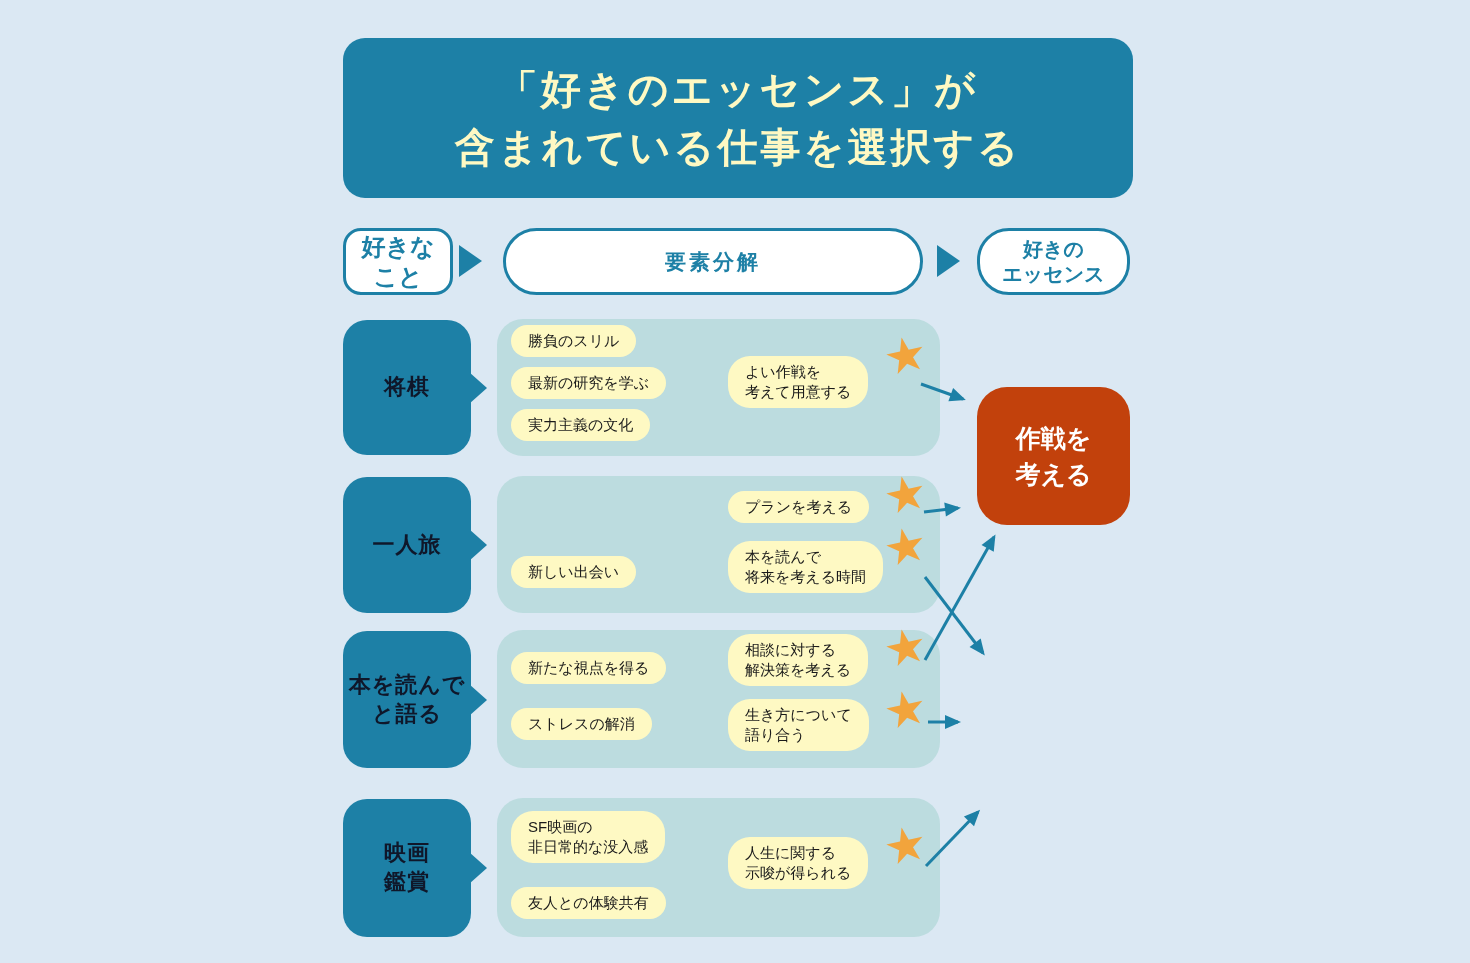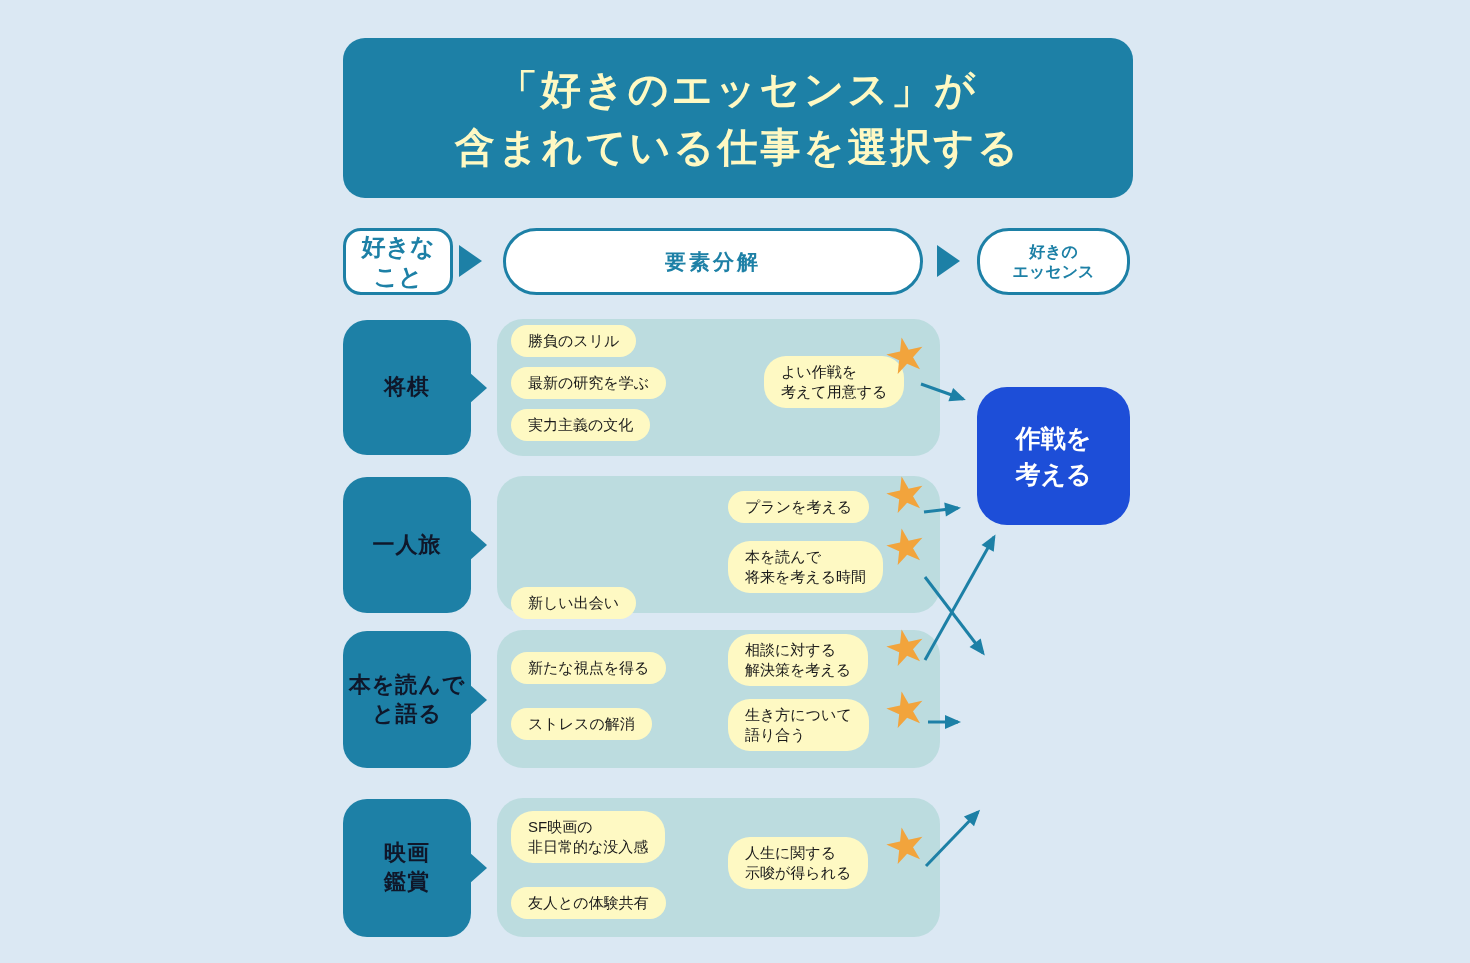--- a/index.html
+++ b/index.html
@@ -14,21 +14,21 @@
     font-size:40px; font-weight:bold; letter-spacing:3px; line-height:1.45; text-align:center;
   }
   .hdr-box {
     position:absolute; top:228px; height:67px; background:#ffffff;
     border:3px solid #1d80a6; color:#1d80a6; font-weight:bold;
     display:flex; align-items:center; justify-content:center; text-align:center;
     box-sizing:border-box; white-space:pre-line;
   }
   #hdr-likes   { left:343px; width:110px; border-radius:18px; font-size:24px; line-height:1.25; }
   #hdr-decompose { left:503px; width:420px; border-radius:34px; font-size:21px; letter-spacing:3px; }
-  #hdr-essence { left:977px; width:153px; border-radius:32px; font-size:16px; line-height:1.25; }
+  #hdr-essence { left:977px; width:153px; border-radius:32px; font-size:20px; line-height:1.25; }
   .hdr-arrow {
     position:absolute; top:245px; width:0; height:0;
     border-top:16px solid transparent; border-bottom:16px solid transparent;
     border-left:23px solid #1d80a6;
   }
   #hdr-arrow-1 { left:459px; }
   #hdr-arrow-2 { left:937px; }
 
   .panel { position:absolute; left:497px; width:443px; background:#bcdcdf; border-radius:26px; }
   #panel-0 { top:319px; height:137px; }
@@ -54,24 +54,24 @@
 
   .pill {
     position:absolute; background:#fef9c3; border-radius:22px; color:#1a1a1a;
     font-size:15px; font-weight:normal; line-height:1.32; padding:6px 17px;
     white-space:pre-line; display:flex; align-items:center;
   }
   
   #p00 { left:511px; top:325px; }
   #p01 { left:511px; top:367px; }
   #p02 { left:511px; top:409px; }
-  #e00 { left:728px; top:356px;margin-left:36px; }
+  #e00 { left:728px; top:356px; }
   
   #p10 { left:511px; top:499px; }
-  #p11 { left:511px; top:556px;margin-top:31px; }
+  #p11 { left:511px; top:556px; }
   #e10 { left:728px; top:491px; }
   #e11 { left:728px; top:541px; }
   
   #p20 { left:511px; top:652px; }
   #p21 { left:511px; top:708px; }
   #e20 { left:728px; top:634px; }
   #e21 { left:728px; top:699px; }
   
   #p30 { left:511px; top:811px; }
   #p31 { left:511px; top:887px; }
@@ -82,21 +82,21 @@
     transform:rotate(-12deg); pointer-events:none;
   }
   #star-0 { left:884px; top:332px; }
   #star-1 { left:884px; top:471px; }
   #star-2 { left:884px; top:523px; }
   #star-3 { left:884px; top:624px; }
   #star-4 { left:884px; top:686px; }
   #star-5 { left:884px; top:822px; }
 
   .outcome {
-    position:absolute; left:977px; width:153px; background:#1d4ed8; border-radius:30px;
+    position:absolute; left:977px; width:153px; background:#c2410c; border-radius:30px;
     color:#ffffff; font-size:25px; font-weight:bold;
     display:flex; align-items:center; justify-content:center; text-align:center;
     white-space:pre-line; line-height:1.45;
   }
   #outcome-0 { top:387px; height:138px; }
   #outcome-1 { top:665px; height:137px; }
 
   .connections { position:absolute; left:0; top:0; width:1470px; height:963px; pointer-events:none; }
 </style>
 </head>

